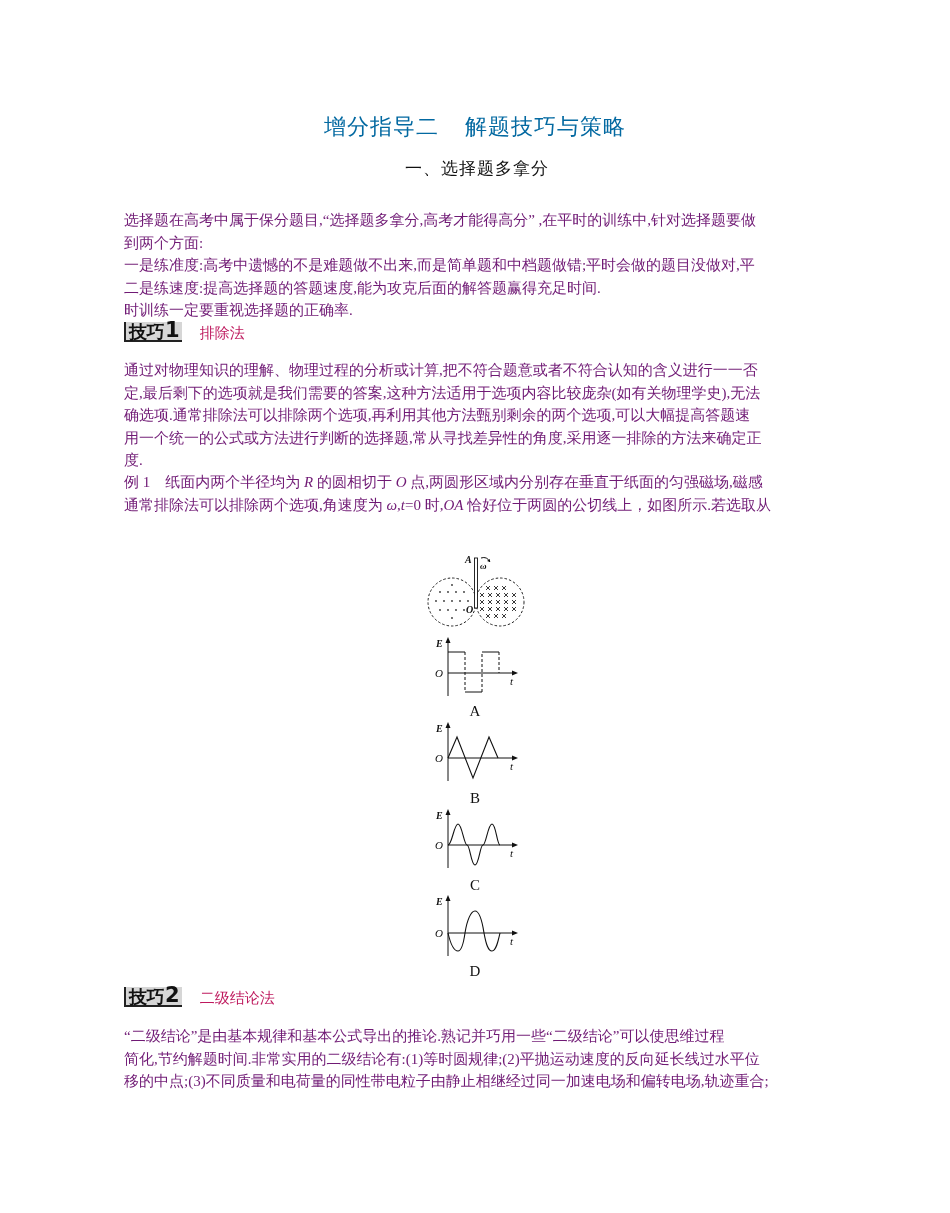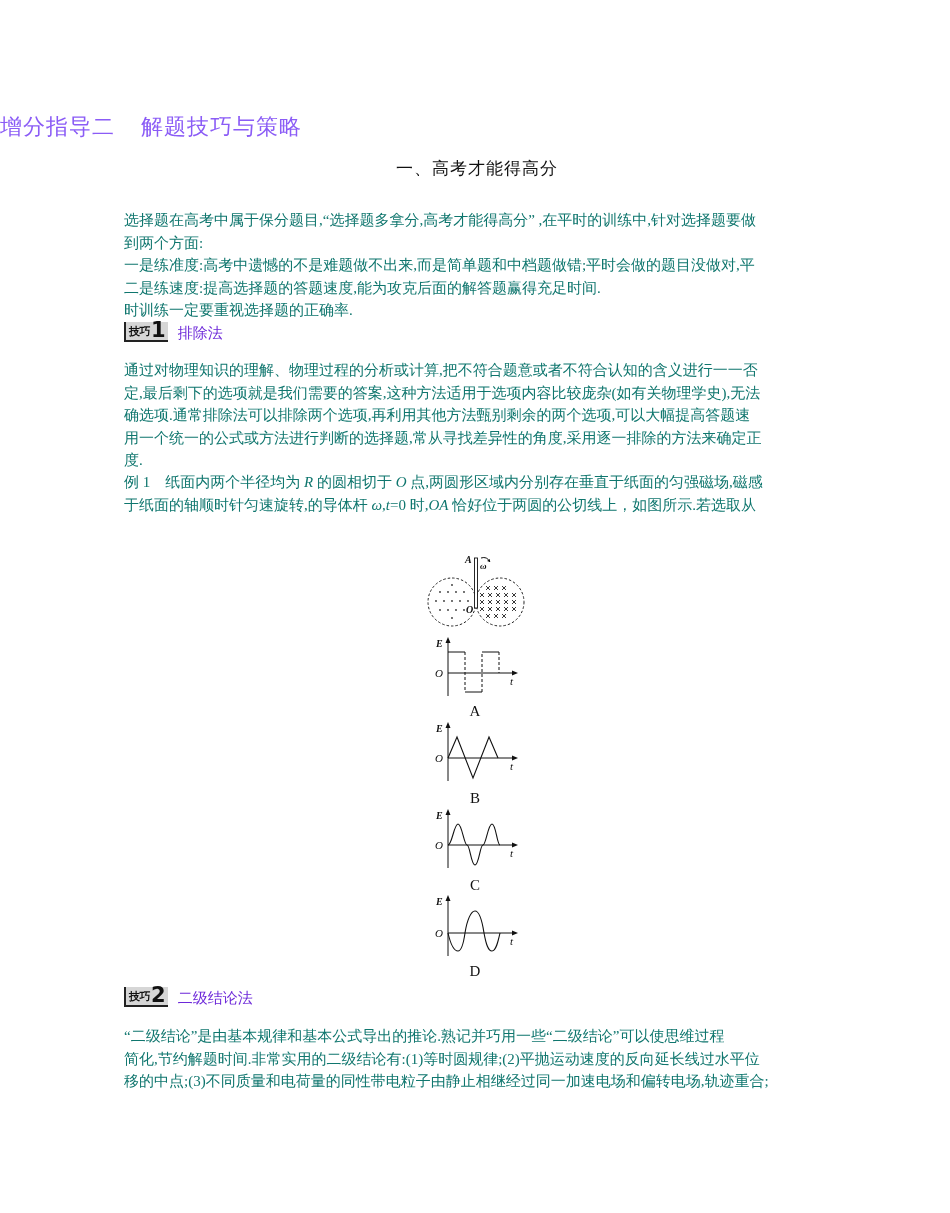--- a/index.html
+++ b/index.html
@@ -1,47 +1,47 @@
 <!DOCTYPE html>
 <html><head>
 <meta charset="utf-8">
 <style>
   html, body { margin: 0; padding: 0; background: #ffffff; }
   body { width: 950px; height: 1213px; position: relative; overflow: hidden;
          font-family: "Liberation Serif", "DejaVu Serif", serif; color: #111; }
   .page { position: absolute; left: 0; top: 0; width: 950px; height: 1213px; }
-  .title { position: absolute; left: 0; width: 950px; top: 112px;
-           font-size: 22px; letter-spacing: 1px; color: #8b5cf6; }
+  .title { position: absolute; left: 0; width: 950px; text-align: center; top: 112px;
+           font-size: 22px; letter-spacing: 1px; color: #0369a1; }
   .title .gap { display: inline-block; width: 26px; }
   .subtitle { position: absolute; left: 0; width: 950px; text-align: center; top: 157px;
               font-size: 17px; letter-spacing: 1px; padding-left: 0; color: #111; }
   .subtitle span { position: relative; left: 2px; }
-  .para { position: absolute; left: 124px; width: 706px; font-size: 15px; line-height: 22.5px; color: #0f766e; }
+  .para { position: absolute; left: 124px; width: 706px; font-size: 15px; line-height: 22.5px; color: #701a75; }
   .para p { margin: 0; }
   .i { font-style: italic; }
   .skill { position: absolute; left: 124px; display: flex; align-items: flex-end; height: 24px; }
   .badge { display: inline-flex; align-items: flex-end; background: #d6d6d6; border-left: 2px solid #222;
            border-bottom: 2px solid #222; padding: 0 2px 0 3px; height: 20px; box-sizing: border-box; }
-  .badge .bt { font-family: "DejaVu Sans", sans-serif; font-weight: bold; font-size: 11px; line-height: 16px; letter-spacing: -0.5px; color: #111; }
+  .badge .bt { font-family: "DejaVu Sans", sans-serif; font-weight: bold; font-size: 18px; line-height: 16px; letter-spacing: -0.5px; color: #111; }
   .badge .bn { font-family: "DejaVu Sans", sans-serif; font-weight: bold; font-size: 21px; line-height: 19px; color: #111; margin-left: 1px; }
-  .skill .sl { font-size: 15px; line-height: 18px; margin-left: 10px; color: #6d28d9; }
+  .skill .sl { font-size: 15px; line-height: 18px; margin-left: 18px; color: #be185d; }
   .fig { position: absolute; }
   .optlabel { position: absolute; width: 40px; text-align: center; font-size: 15px; color: #111; }
   svg text { font-family: "Liberation Serif", "DejaVu Serif", serif; }
 </style>
 </head>
 <body>
 
 <div class="page">
 
   <div class="title">
     <span>增分指导二</span><span class="gap"></span><span>解题技巧与策略</span>
   </div>
   <div class="subtitle">
-    <span>一、高考才能得高分</span>
+    <span>一、选择题多拿分</span>
   </div>
 
   <div class="para" style="top:209px;">
     <p>选择题在高考中属于保分题目,“选择题多拿分,高考才能得高分” ,在平时的训练中,针对选择题要做</p>
     <p>到两个方面:</p>
     <p>一是练准度:高考中遗憾的不是难题做不出来,而是简单题和中档题做错;平时会做的题目没做对,平</p>
     <p>二是练速度:提高选择题的答题速度,能为攻克后面的解答题赢得充足时间.</p>
     <p>时训练一定要重视选择题的正确率.</p>
   </div>
 
@@ -56,21 +56,21 @@
   <div class="para" style="top:359px;">
     <p>通过对物理知识的理解、物理过程的分析或计算,把不符合题意或者不符合认知的含义进行一一否</p>
     <p>定,最后剩下的选项就是我们需要的答案,这种方法适用于选项内容比较庞杂(如有关物理学史),无法</p>
     <p>确选项.通常排除法可以排除两个选项,再利用其他方法甄别剩余的两个选项,可以大幅提高答题速</p>
     <p>用一个统一的公式或方法进行判断的选择题,常从寻找差异性的角度,采用逐一排除的方法来确定正</p>
     <p>度.</p>
   </div>
 
   <div class="para" style="top:471px;">
     <p><span>例 1　纸面内两个半径均为 </span><span class="i">R</span><span> 的圆相切于 </span><span class="i">O</span><span> 点,两圆形区域内分别存在垂直于纸面的匀强磁场,磁感</span></p>
-    <p><span>于纸面的轴顺时针匀速旋转,的导体杆 </span><span class="i">ω</span><span>,</span><span class="i">t</span><span>=0 时,</span><span class="i">OA</span><span> 恰好位于两圆的公切线上，如图所示.若选取从</span></p>
+    <p><span>通常排除法可以排除两个选项,角速度为 </span><span class="i">ω</span><span>,</span><span class="i">t</span><span>=0 时,</span><span class="i">OA</span><span> 恰好位于两圆的公切线上，如图所示.若选取从</span></p>
   </div>
 
   <svg class="fig" style="left:424px; top:552px;" width="104" height="80" viewBox="0 0 104 80">
     <circle cx="28" cy="50" r="24" fill="none" stroke="#222" stroke-width="1" stroke-dasharray="2.5,2"></circle>
     <circle cx="76" cy="50" r="24" fill="none" stroke="#222" stroke-width="1" stroke-dasharray="2.5,2"></circle>
     <g fill="#333">
       <circle cx="16" cy="40" r="0.9"></circle>
         <circle cx="24" cy="40" r="0.9"></circle>
         <circle cx="32" cy="40" r="0.9"></circle>
         <circle cx="40" cy="40" r="0.9"></circle>

